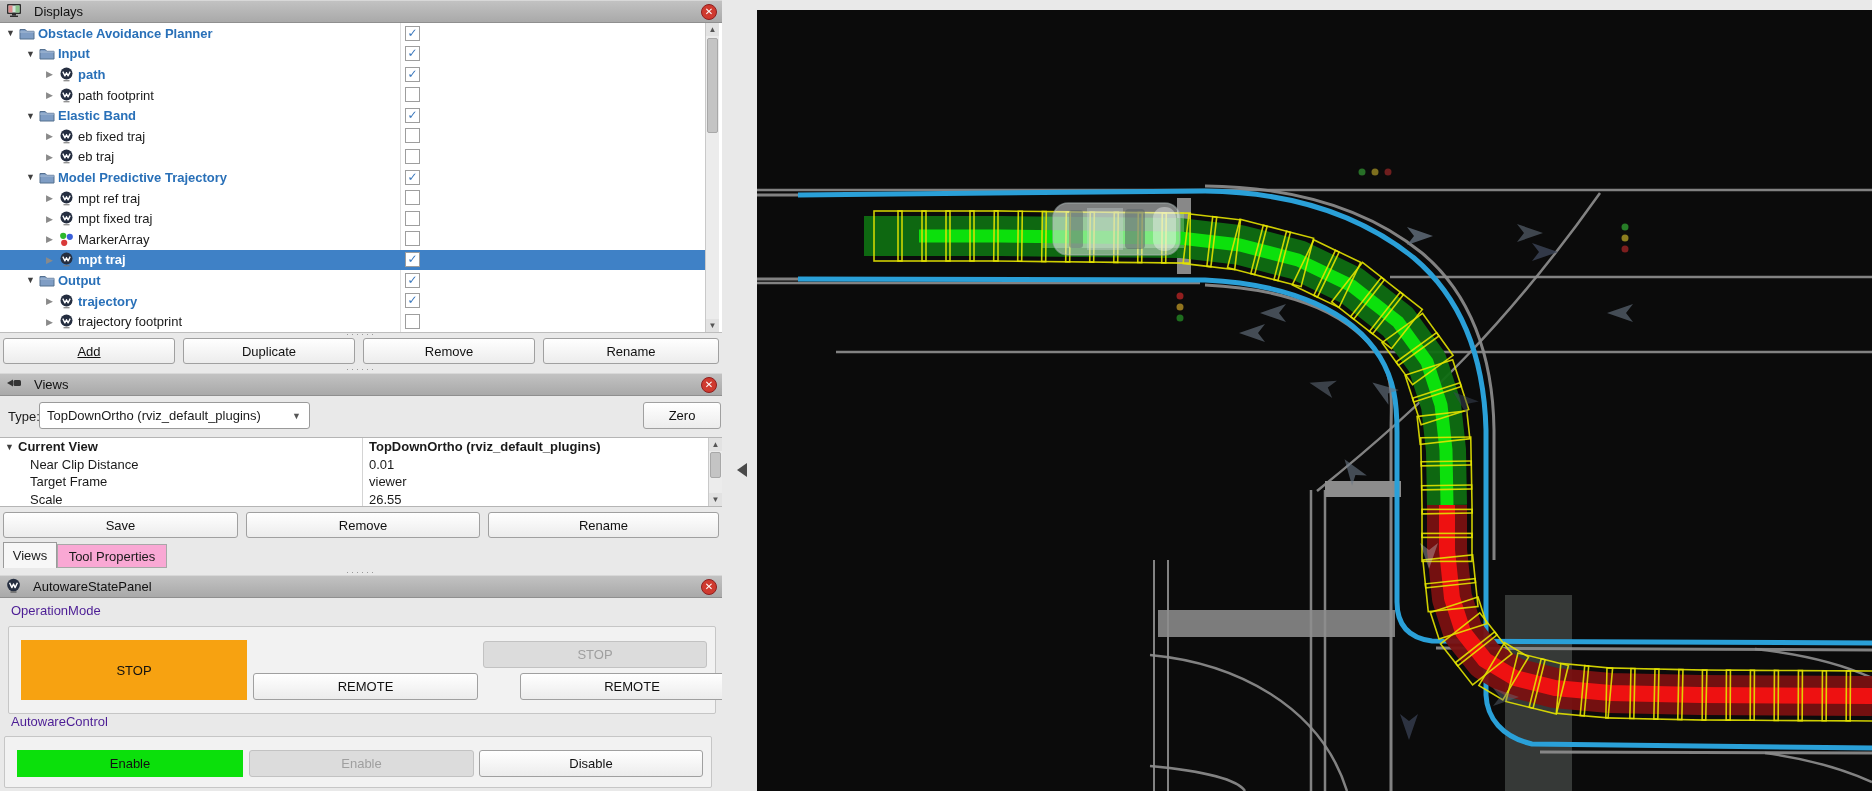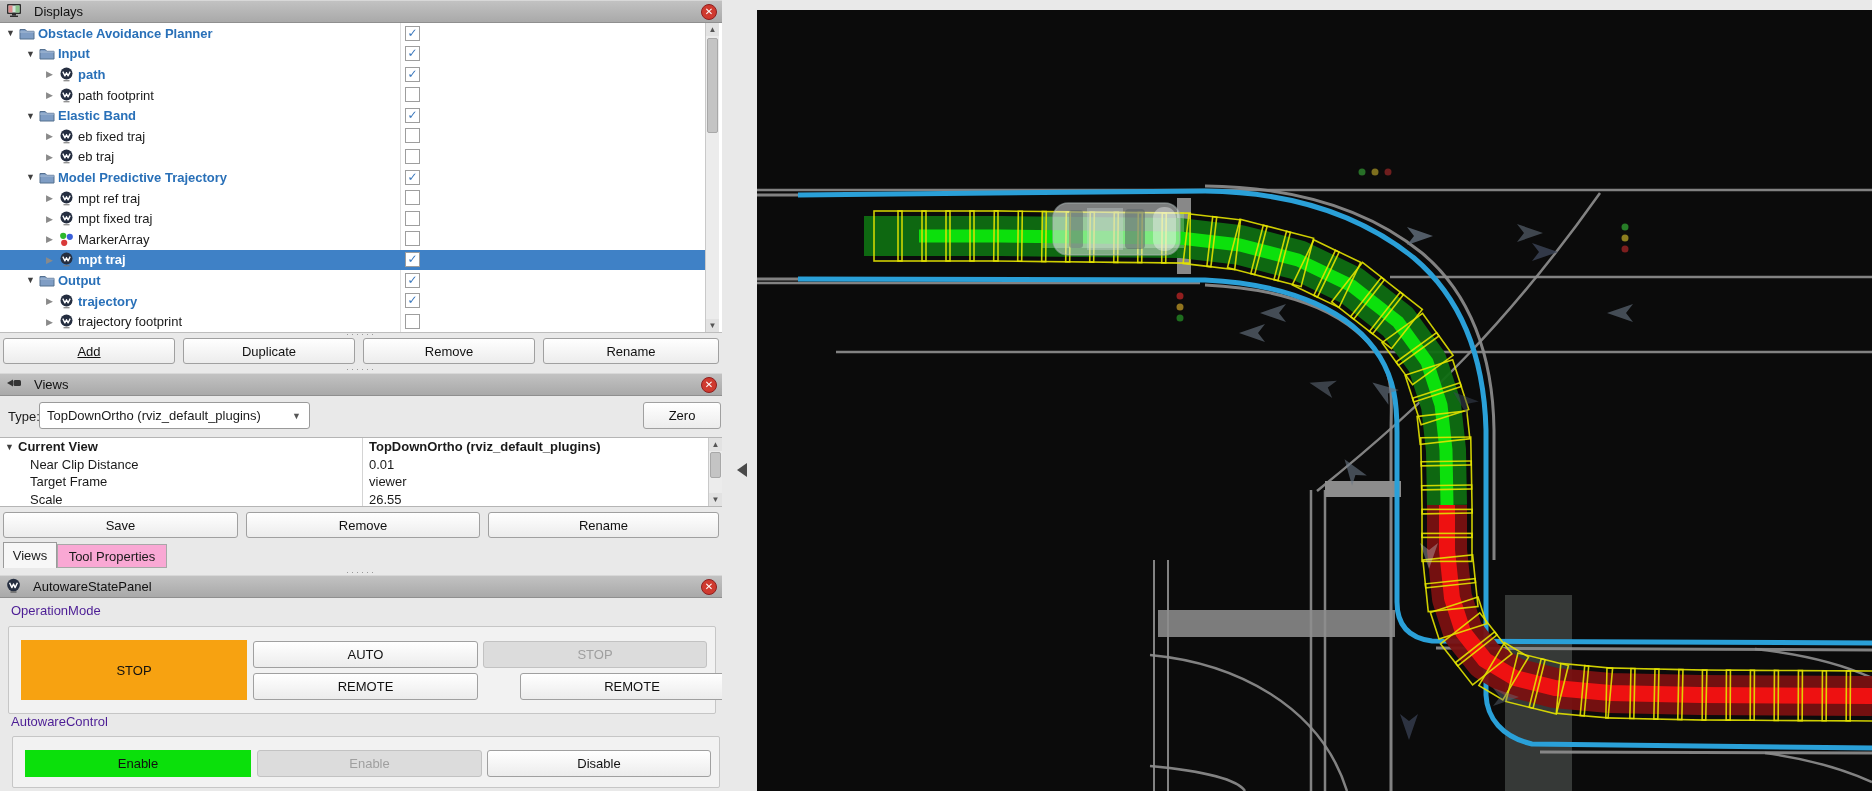--- a/index.html
+++ b/index.html
@@ -333,28 +333,27 @@
           <rect x="4.5" y="13.4" width="6" height="1.2" fill="#555"></rect>
         </svg>
     </span>
     <span class="ttl">AutowareStatePanel</span>
     <span class="closebtn">✕</span>
   </div>
 
   <div class="grouplabel" style="left:11px;top:603px;">OperationMode</div>
   <div class="groupbox" style="left:8px;top:626px;width:708px;height:88px;">
     <div class="statusbox" id="opmode-status" style="left: 12px; top: 13px; width: 226px; height: 60px; background: rgb(247, 162, 17);">STOP</div>
-    <div class="btn" id="btn-auto" style="left:244px;top:14px;width:225px;height:27px;">AUTO</div>
     <div class="btn disabled" id="btn-stop2" style="left:474px;top:14px;width:224px;height:27px;">STOP</div>
     <div class="btn" id="btn-local" style="left:244px;top:46px;width:225px;height:27px;">REMOTE</div>
     <div class="btn" id="btn-remote" style="left:474px;top:46px;width:224px;height:27px;margin-left:37px;">REMOTE</div>
   </div>
 
   <div class="grouplabel" style="left:11px;top:714px;">AutowareControl</div>
-  <div class="groupbox" style="left:12px;top:736px;width:708px;height:52px;">
+  <div class="groupbox" style="left:4px;top:736px;width:708px;height:52px;">
     <div class="statusbox" id="awc-status" style="left: 12px; top: 13px; width: 226px; height: 27px; background: rgb(11, 224, 11);">Enable</div>
     <div class="btn disabled" id="btn-enable2" style="left:244px;top:13px;width:225px;height:27px;">Enable</div>
     <div class="btn" id="btn-disable" style="left:474px;top:13px;width:224px;height:27px;">Disable</div>
   </div>
 
   <div id="viz-wrap" class="abs" style="left:722px;top:0;width:1150px;height:791px;"><svg width="1150" height="791" viewBox="722 0 1150 791" xmlns="http://www.w3.org/2000/svg">
         <rect x="722" y="0" width="1150" height="791" fill="#e9e9e9"></rect>
         <polygon points="747,463 737,470 747,477" fill="#4a4a4a"></polygon>
         <clipPath id="vz">
           <rect x="757" y="10" width="1115" height="781"></rect>

